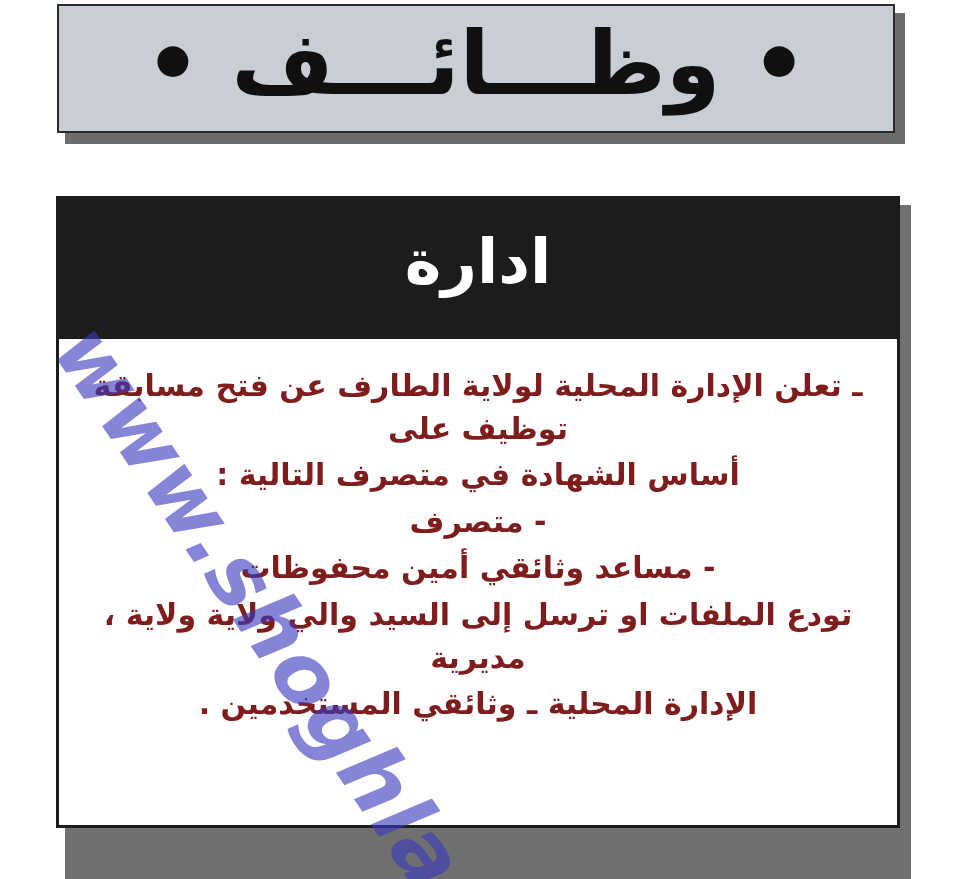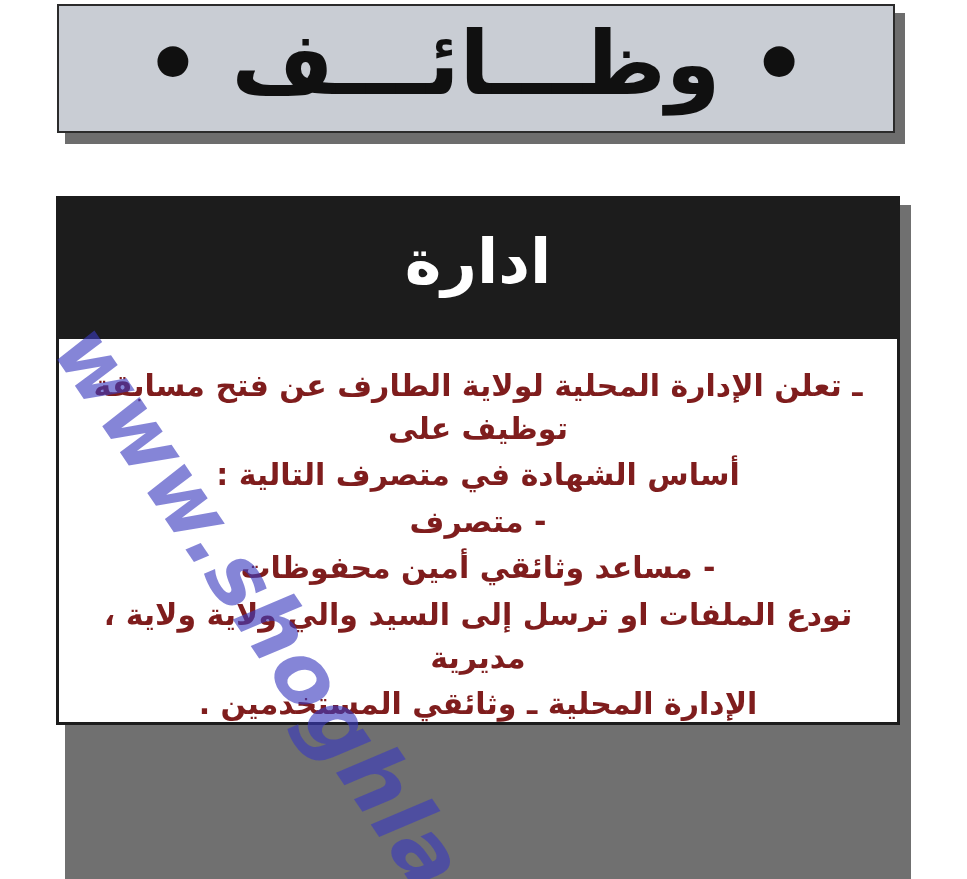--- a/index.html
+++ b/index.html
@@ -70,21 +70,21 @@
     top: 9px;
     width: 846px;
     height: 681px;
     background: #707070;
   }
   .ad-box {
     position: absolute;
     left: 0;
     top: 0;
     width: 844px;
-    height: 529px;
+    height: 632px;
     background: #ffffff;
     border: 3px solid #1c1c1c;
     box-sizing: border-box;
     overflow: hidden;
   }
   .ad-header {
     height: 140px;
     background: #1c1c1c;
     display: flex;
     align-items: center;

